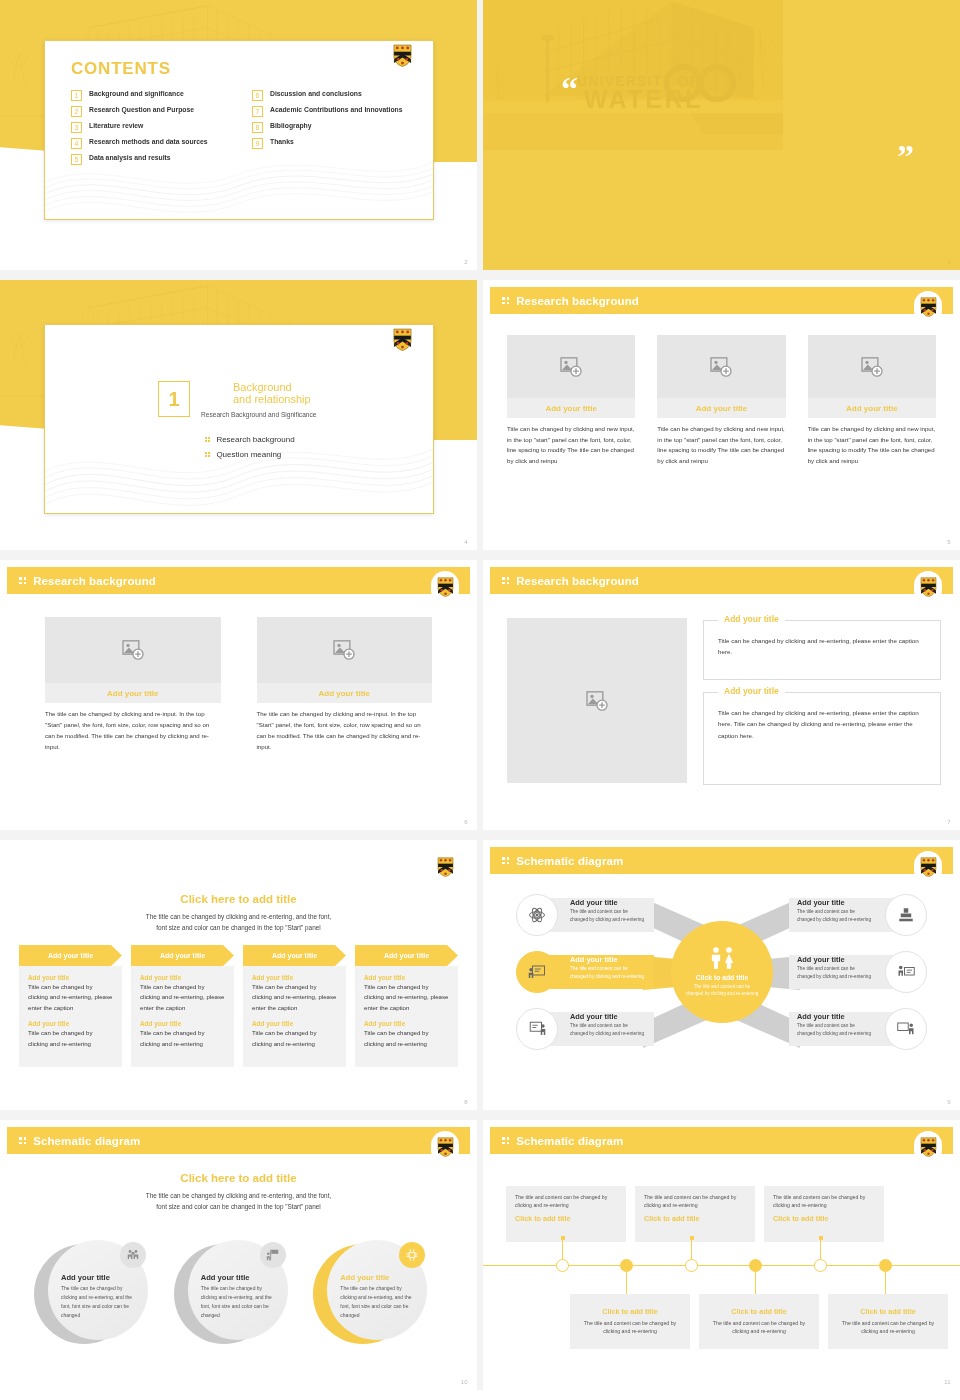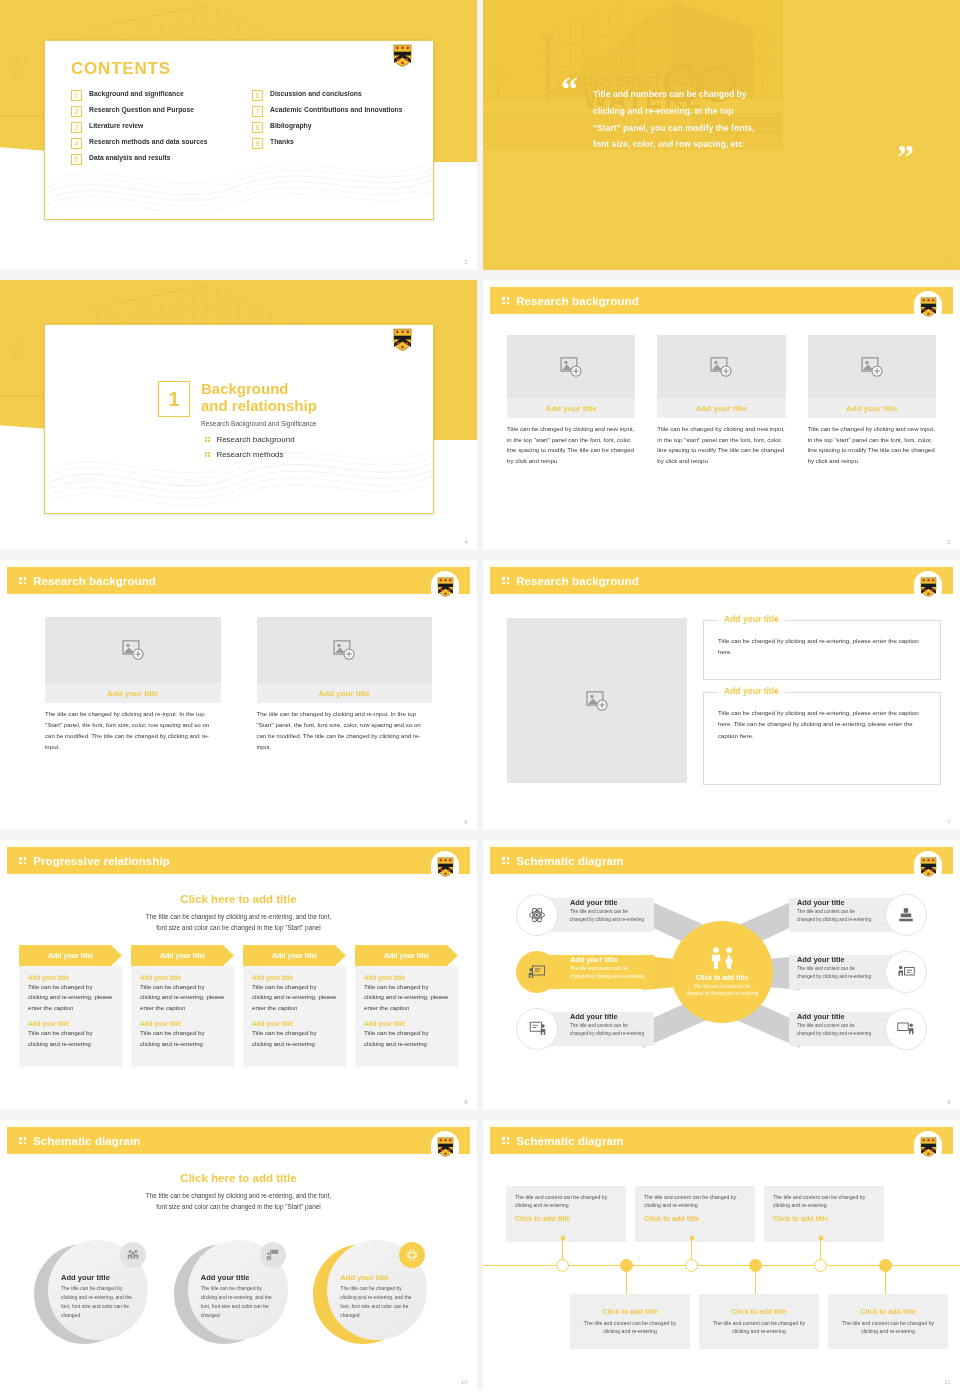--- a/index.html
+++ b/index.html
@@ -51,21 +51,21 @@
   .s4 .bldg { position:absolute; inset:0; opacity:.15; }
   .s4 .lowerwhite { position:absolute; left:0; right:0; bottom:0; height:110px; background:#fff; }
   .s4 .lowerwhite:before { content:""; position:absolute; top:-26px; left:0; width:100%; height:28px;
         background:#fff; clip-path: polygon(0 100%, 0 40%, 46% 100%); }
   .s4 .card { position:absolute; left:44px; top:44px; width:390px; height:190px; background:#fff;
         border:1px solid #e8c95c; box-shadow:0 1px 4px rgba(0,0,0,.10); overflow:hidden; }
   .s4 .wave { position:absolute; left:0; bottom:0; width:100%; height:88px; opacity:.55; }
   .sec-wrap { position:absolute; left:113px; top:56px; display:flex; gap:11px; align-items:flex-start; }
   .sec-num { width:32px; height:36px; border:1.4px solid #f0c94a; color:#f0c94a; font-size:20px;
         font-weight:bold; display:flex; align-items:center; justify-content:center; }
-  .sec-h { font-size:15px; font-weight:bold; color:#f0c94a; line-height:1.12; }
+  .sec-h { font-size:11px; font-weight:normal; color:#f0c94a; line-height:1.12;margin-left:32px; }
   .sec-sub { font-size:6.6px; color:#555; margin-top:5px; }
   .sec-bullets { position:absolute; left:160px; top:110px; display:flex; flex-direction:column; gap:6px; }
   .sec-b { display:flex; align-items:center; gap:6px; font-size:8px; color:#333; }
   .dots4 { display:inline-grid; grid-template-columns:2px 2px; gap:1.4px; }
   .dots4 i { width:2px; height:2px; background:#f0c94a; display:block; }
 
   
   .hdr { position:absolute; left:7px; top:7px; right:7px; height:27px; background:#f9cf4e;
         display:flex; align-items:center; padding-left:12px; }
   .hdr-dots { display:inline-grid; grid-template-columns:2.6px 2.6px; gap:2px; margin-right:7px; }
@@ -374,26 +374,20 @@
     </div>
     <div class="pgnum">2</div>
   </div>
 
   <div class="slide s3">
     <svg class="photo">
         <use href="#photo"></use>
       </svg>
     <div class="qmark" style="left:78px; top:72px;">“</div>
     <div class="qmark" style="right:46px; top:140px;">”</div>
-    <div class="quote-block">
-      <div class="quote-line">Title and numbers can be changed by</div>
-      <div class="quote-line">clicking and re-entering. In the top</div>
-      <div class="quote-line">"Start" panel, you can modify the fonts,</div>
-      <div class="quote-line">font size, color, and row spacing, etc</div>
-    </div>
     <div class="pgnum" style="color:#e3bd3c">3</div>
   </div>
 
   <div class="slide s4">
     <svg class="bldg">
         <use href="#bldg"></use>
       </svg>
     <div class="lowerwhite"></div>
     <div class="card">
       <svg class="wave">
@@ -417,21 +411,21 @@
             </span>
           <span>Research background</span>
         </div>
         <div class="sec-b">
           <span class="dots4">
               <i></i>
               <i></i>
               <i></i>
               <i></i>
             </span>
-          <span>Research methods</span>
+          <span>Question meaning</span>
         </div>
       </div>
       <div class="shield-wrap" style="right:16px; top:-6px; width:30px; height:40px; border-radius:15px 15px 14px 14px;">
         <svg style="width:19px;height:23px;">
             <use href="#sh"></use>
           </svg>
       </div>
     </div>
     <div class="pgnum">4</div>
   </div>
@@ -546,29 +540,20 @@
       <div class="fs-bd">Title can be changed by clicking and re-entering, please enter the caption here.</div>
     </div>
     <div class="fs fs-2">
       <div class="fs-lg">Add your title</div>
       <div class="fs-bd">Title can be changed by clicking and re-entering, please enter the caption here. Title can be changed by clicking and re-entering, please enter the caption here.</div>
     </div>
     <div class="pgnum">7</div>
   </div>
 
   <div class="slide">
-    <div class="hdr">
-      <span class="hdr-dots">
-          <i></i>
-          <i></i>
-          <i></i>
-          <i></i>
-        </span>
-      <span class="hdr-title">Progressive relationship</span>
-    </div>
     <div class="hdr-shield">
         <svg>
           <use href="#sh"></use>
         </svg>
       </div>
     <div class="ctr-title" style="top:53px">Click here to add title</div>
     <div class="ctr-sub" style="top:72px">
       <div>The title can be changed by clicking and re-entering, and the font,</div>
       <div>font size and color can be changed in the top "Start" panel</div>
     </div>

